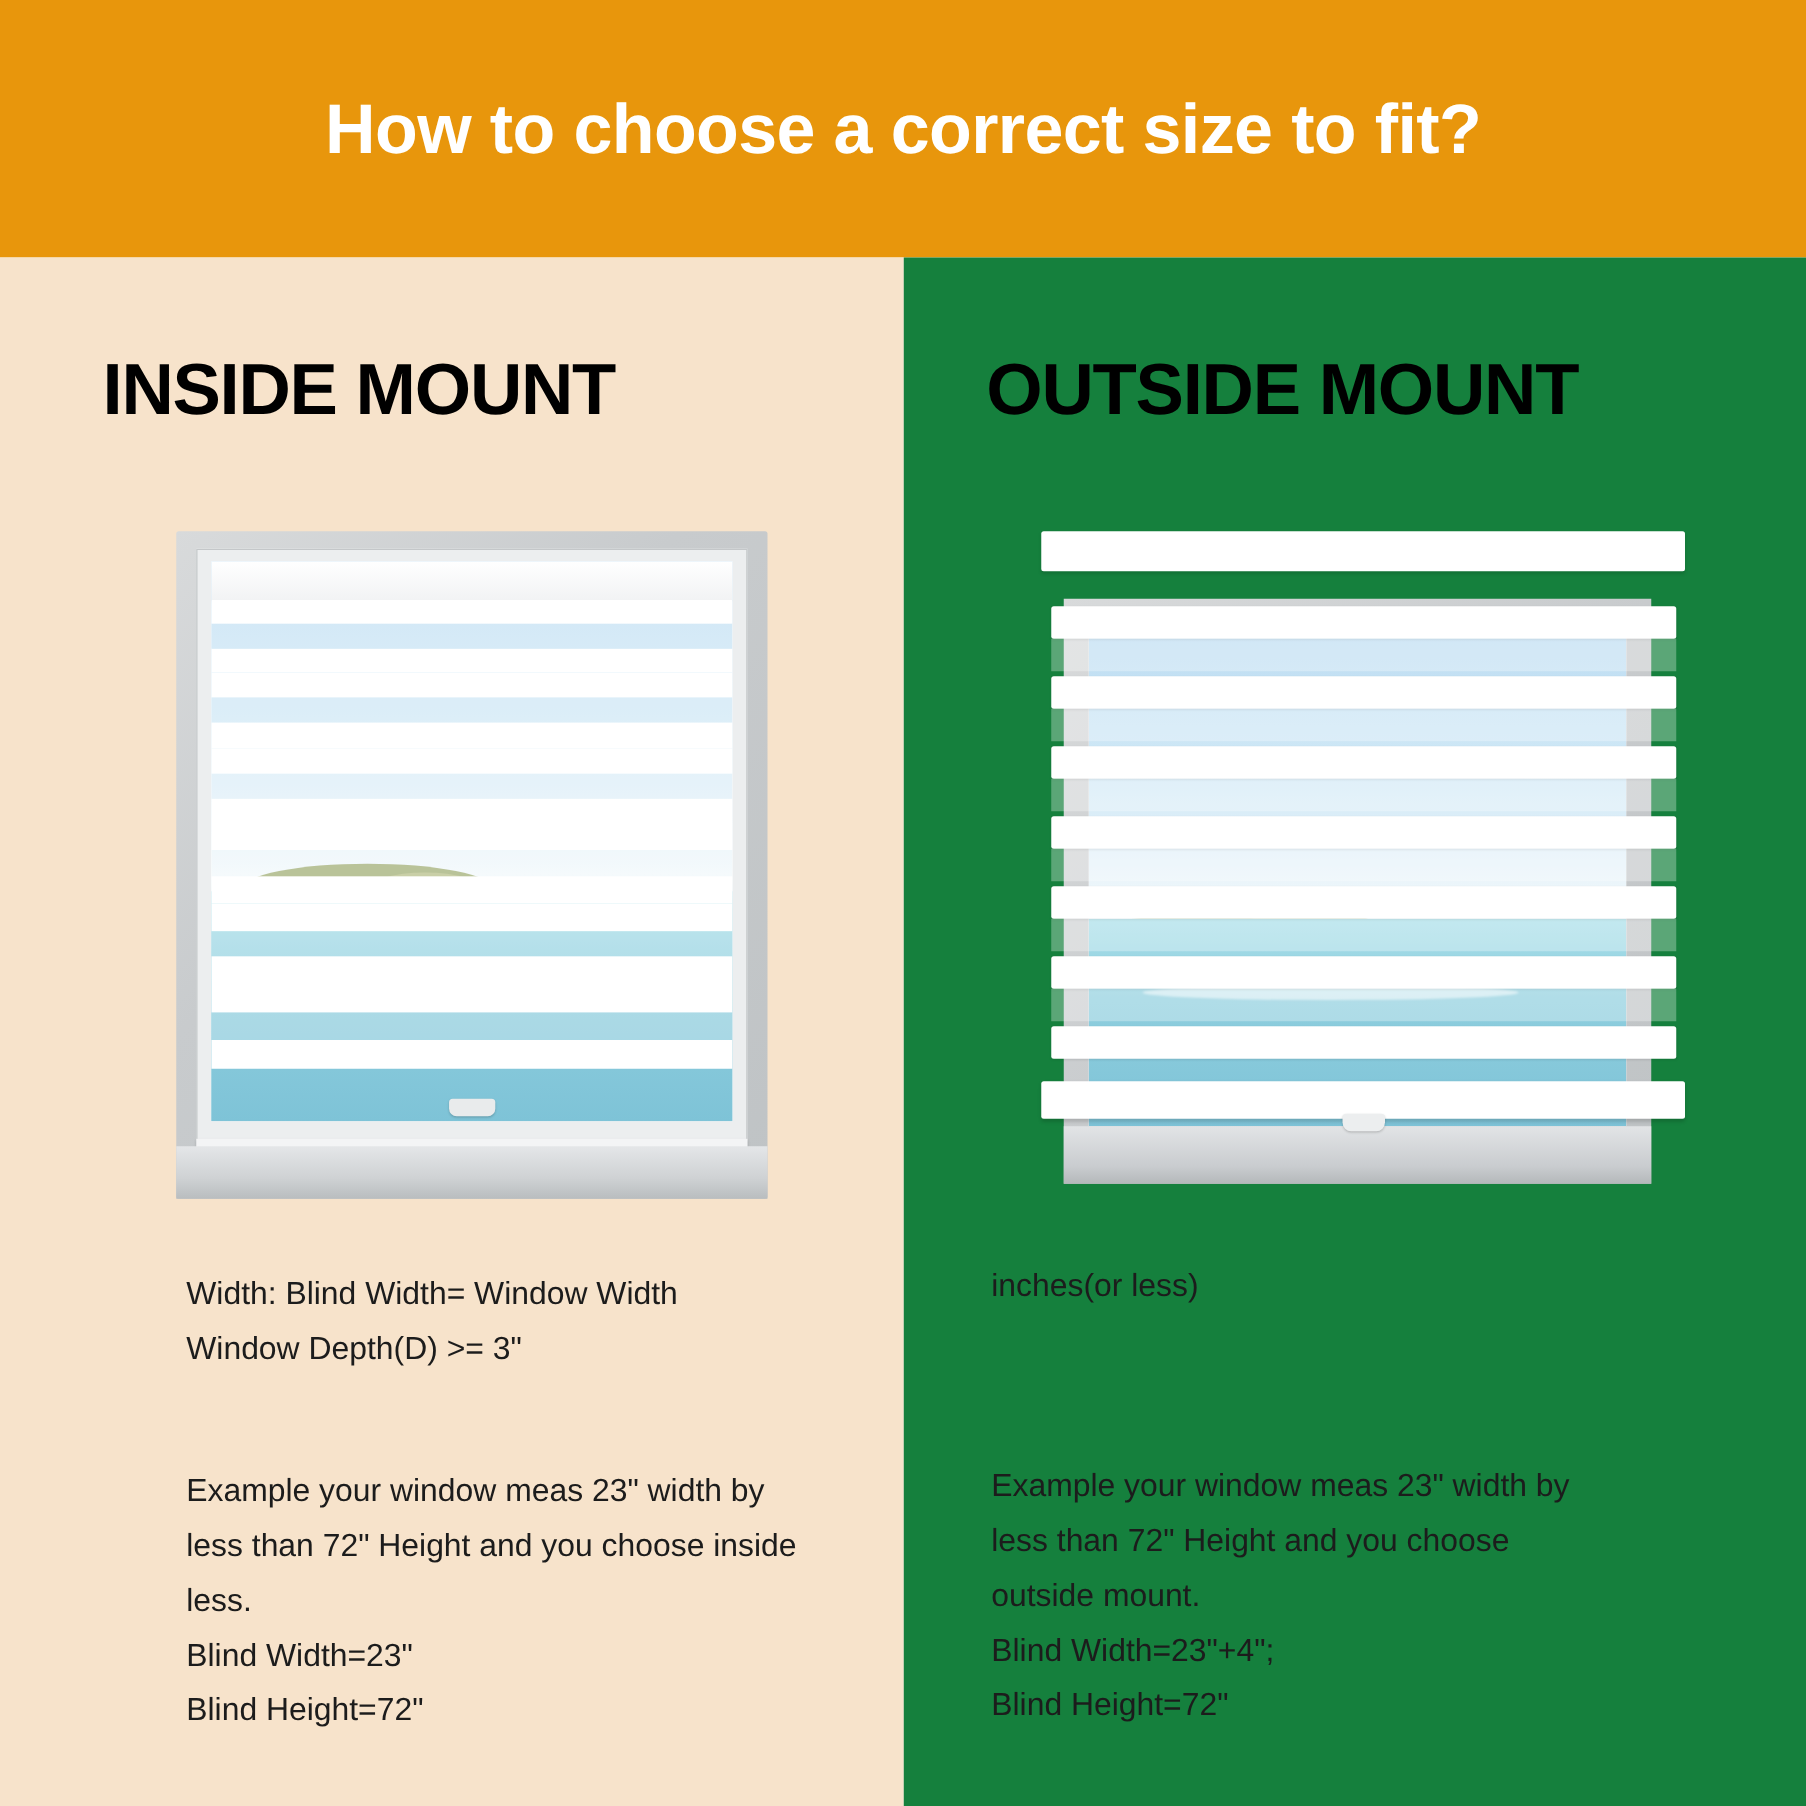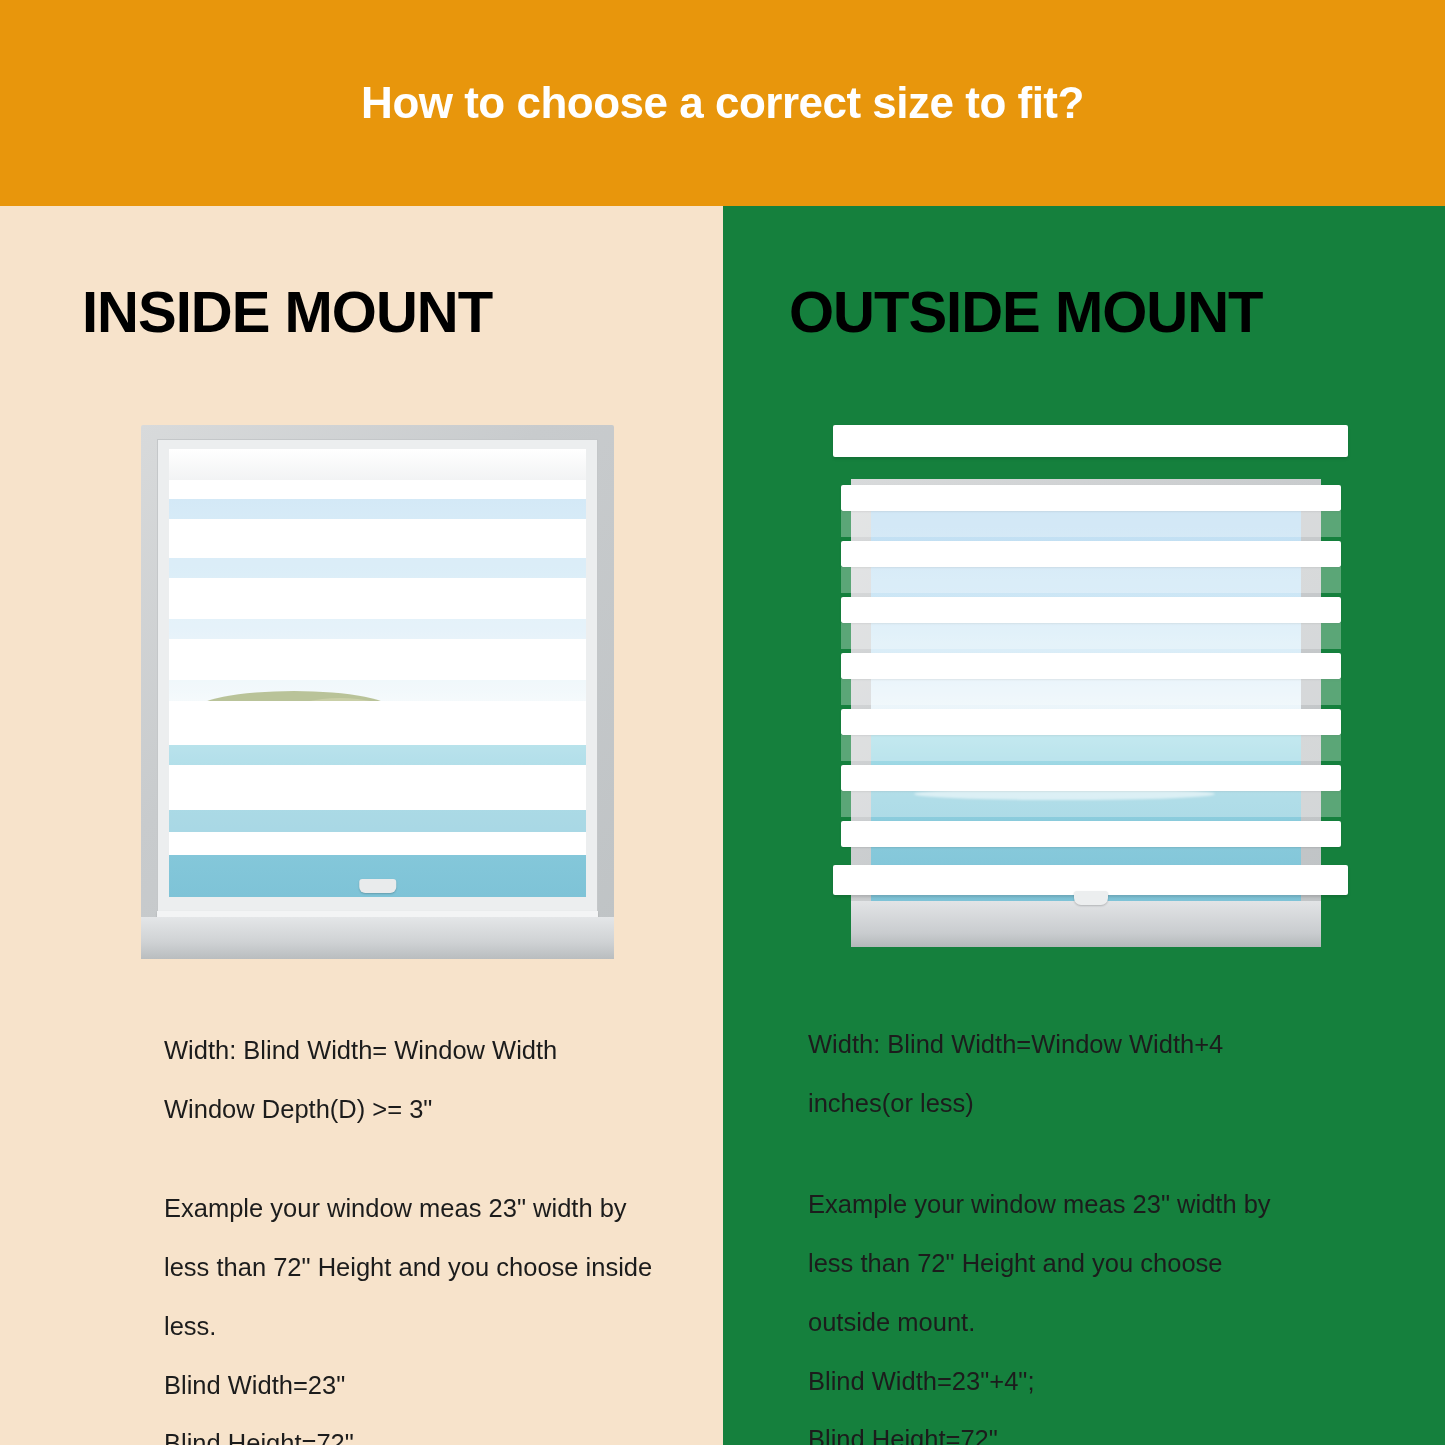--- a/index.html
+++ b/index.html
@@ -26,21 +26,21 @@
     top: 0;
     width: 1445px;
     height: 206px;
     background: #e8960c;
     display: flex;
     align-items: center;
     justify-content: center;
   }
   .header-title {
     color: #ffffff;
-    font-size: 44px;
+    font-size: 56px;
     font-weight: bold;
     letter-spacing: -0.5px;
     text-align: center;
     line-height: 1;
   }
   
   .panels {
     position: absolute;
     left: 0;
     top: 206px;
@@ -83,21 +83,21 @@
   .example-block {
     position: absolute;
     font-size: 25.5px;
     color: #1c1c1c;
     line-height: 1.72;
   }
   .panel-left .spec-block { left: 149px; top: 808px; width: 520px; }
   .panel-left .example-block { left: 149px; top: 966px; width: 530px; }
   .panel-right .spec-block { left: 70px; top: 802px; width: 545px; }
   .panel-right .example-block { left: 70px; top: 962px; width: 548px; }
-  .spec-block p, .example-block p { margin: 15px; }
+  .spec-block p, .example-block p { margin: 0; }
 
   
   .inside-window {
     position: absolute;
     left: 141px;
     top: 219px;
     width: 473px;
     height: 534px;
   }
   .frame-outer {
@@ -401,21 +401,20 @@
           <div class="om-slat" style="left:8px;top:340px;width:500px;"></div>
           <div class="om-band" style="left:8px;top:366px;width:500px;"></div>
           <div class="om-slat" style="left:8px;top:396px;width:500px;"></div>
           <div class="om-bottomrail" style="top:440px;">
             <div class="om-pull" style="top:26px;"></div>
           </div>
         </div>
       </div>
 
       <div class="spec-block">
-        <p>Width: Blind Width=Window Width+4</p>
         <p>inches(or less)</p>
       </div>
 
       <div class="example-block">
         <p>Example your window meas 23" width by</p>
         <p>less than 72" Height and you choose</p>
         <p>outside mount.</p>
         <p>Blind Width=23"+4";</p>
         <p>Blind Height=72"</p>
       </div>

